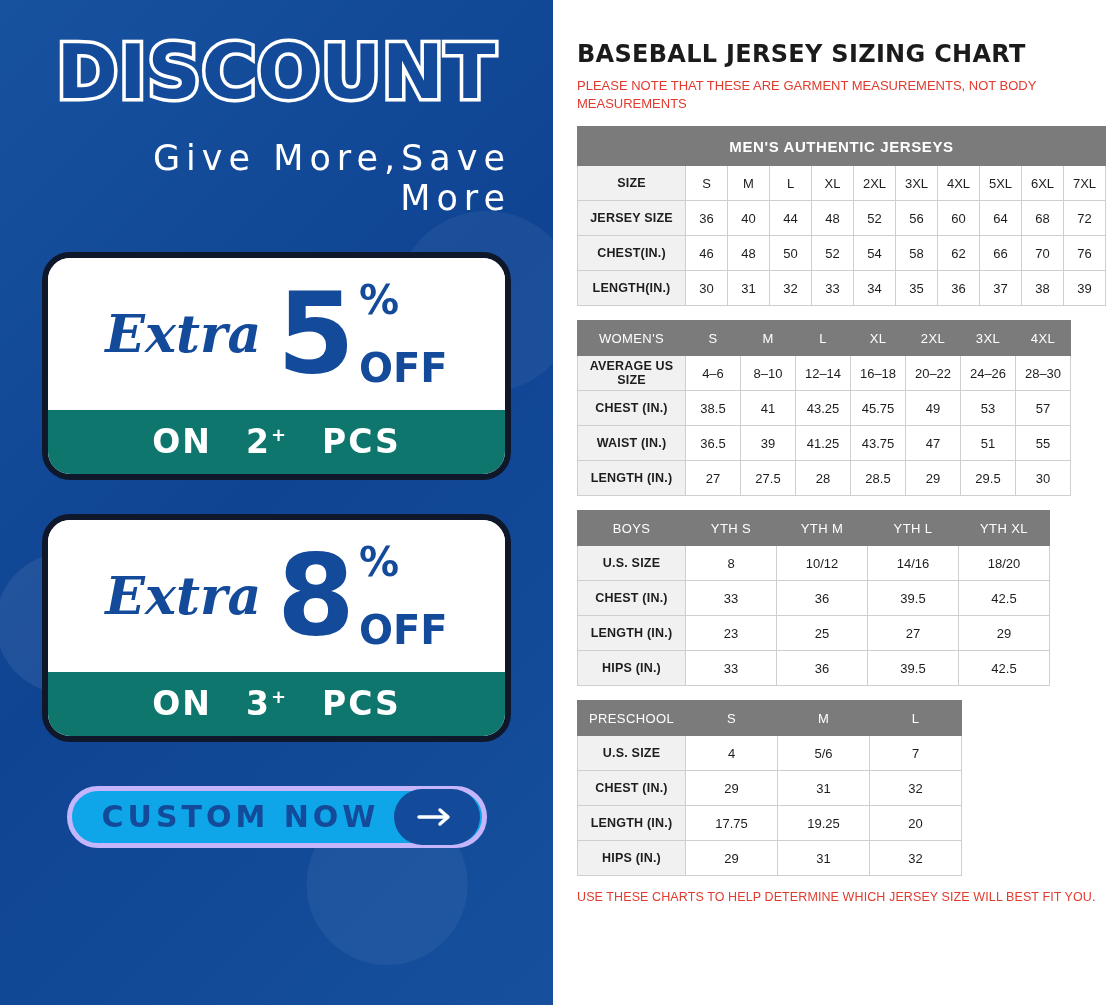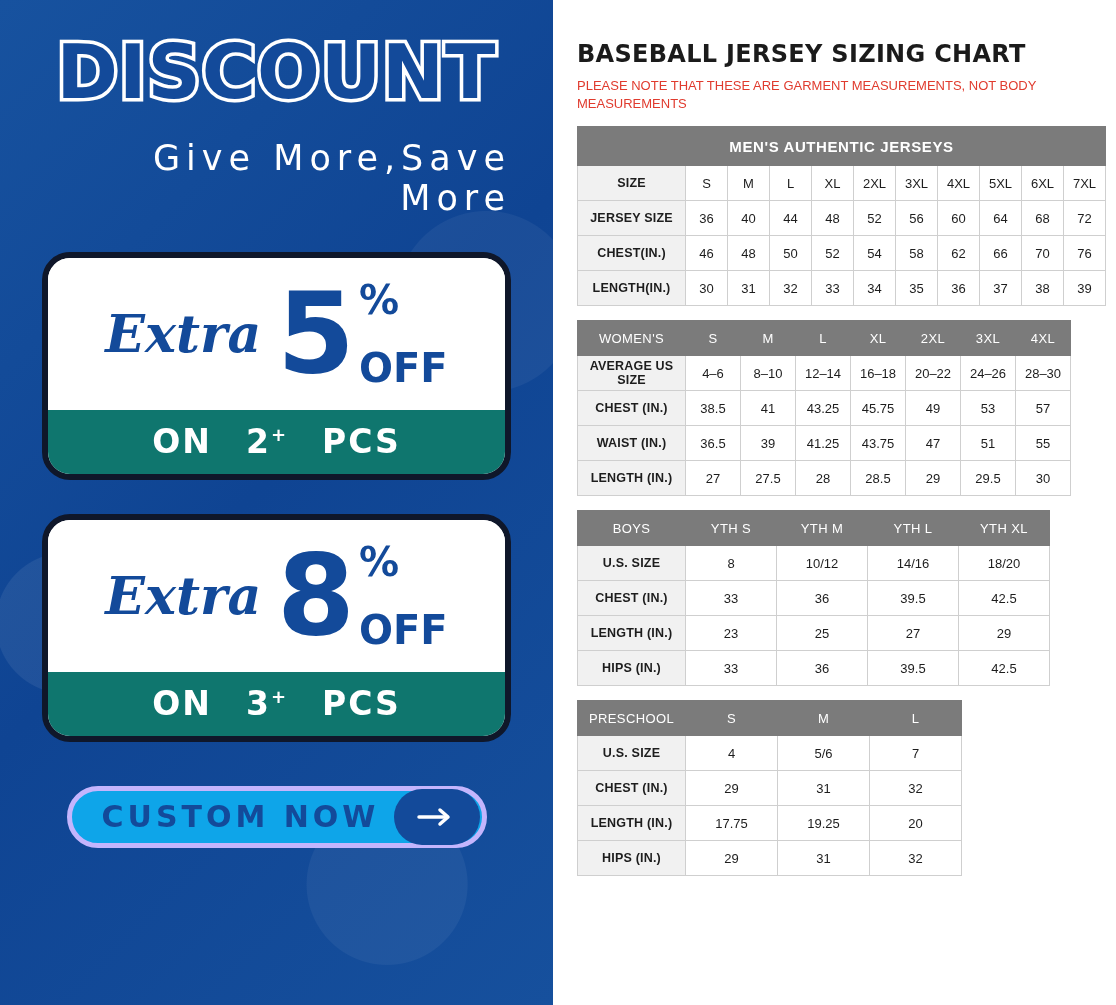--- a/index.html
+++ b/index.html
@@ -535,15 +535,16 @@
         </tr>
         <tr>
           <td class="rowlabel">HIPS (IN.)</td>
           <td>29</td>
           <td>31</td>
           <td>32</td>
         </tr>
       </tbody>
     </table>
 
+    <div class="chart-footer">USE THESE CHARTS TO HELP DETERMINE WHICH JERSEY SIZE WILL BEST FIT YOU.</div>
   </div>
 
 </div>
 
 </body></html>

